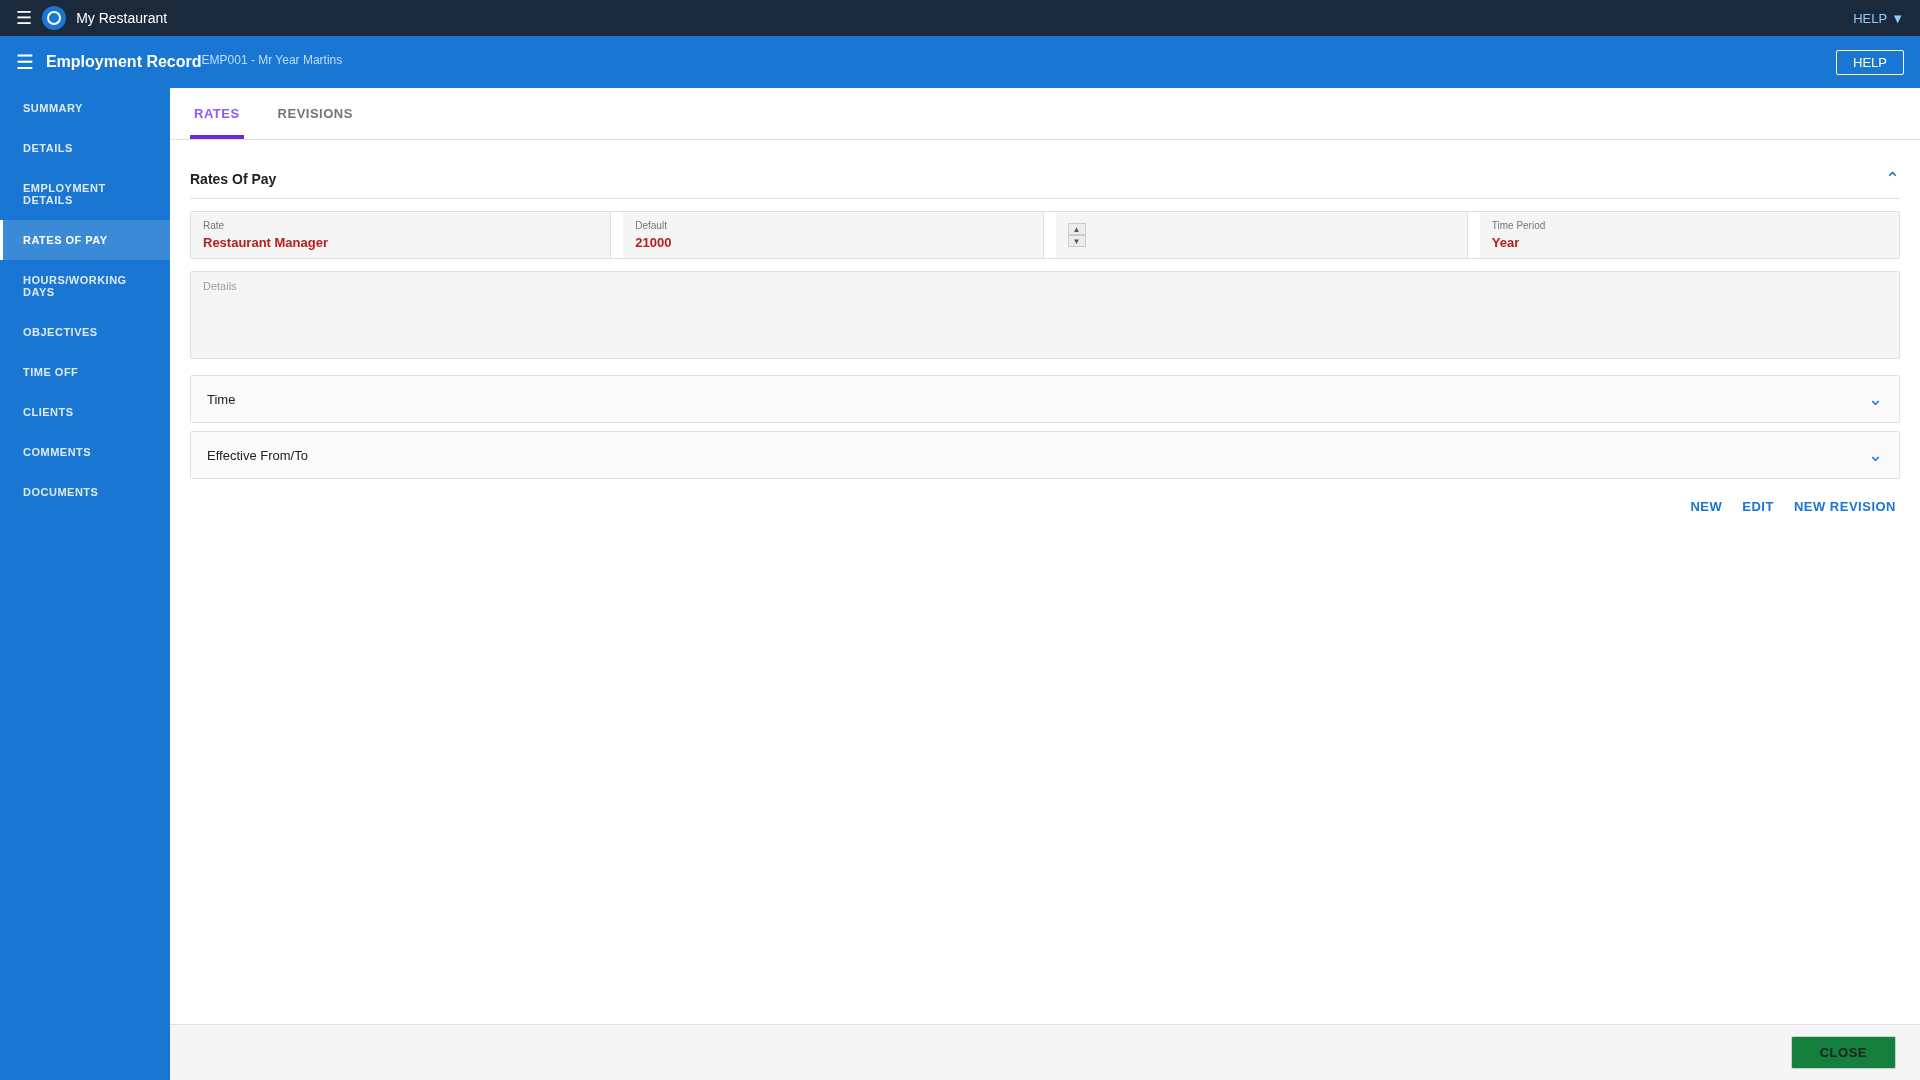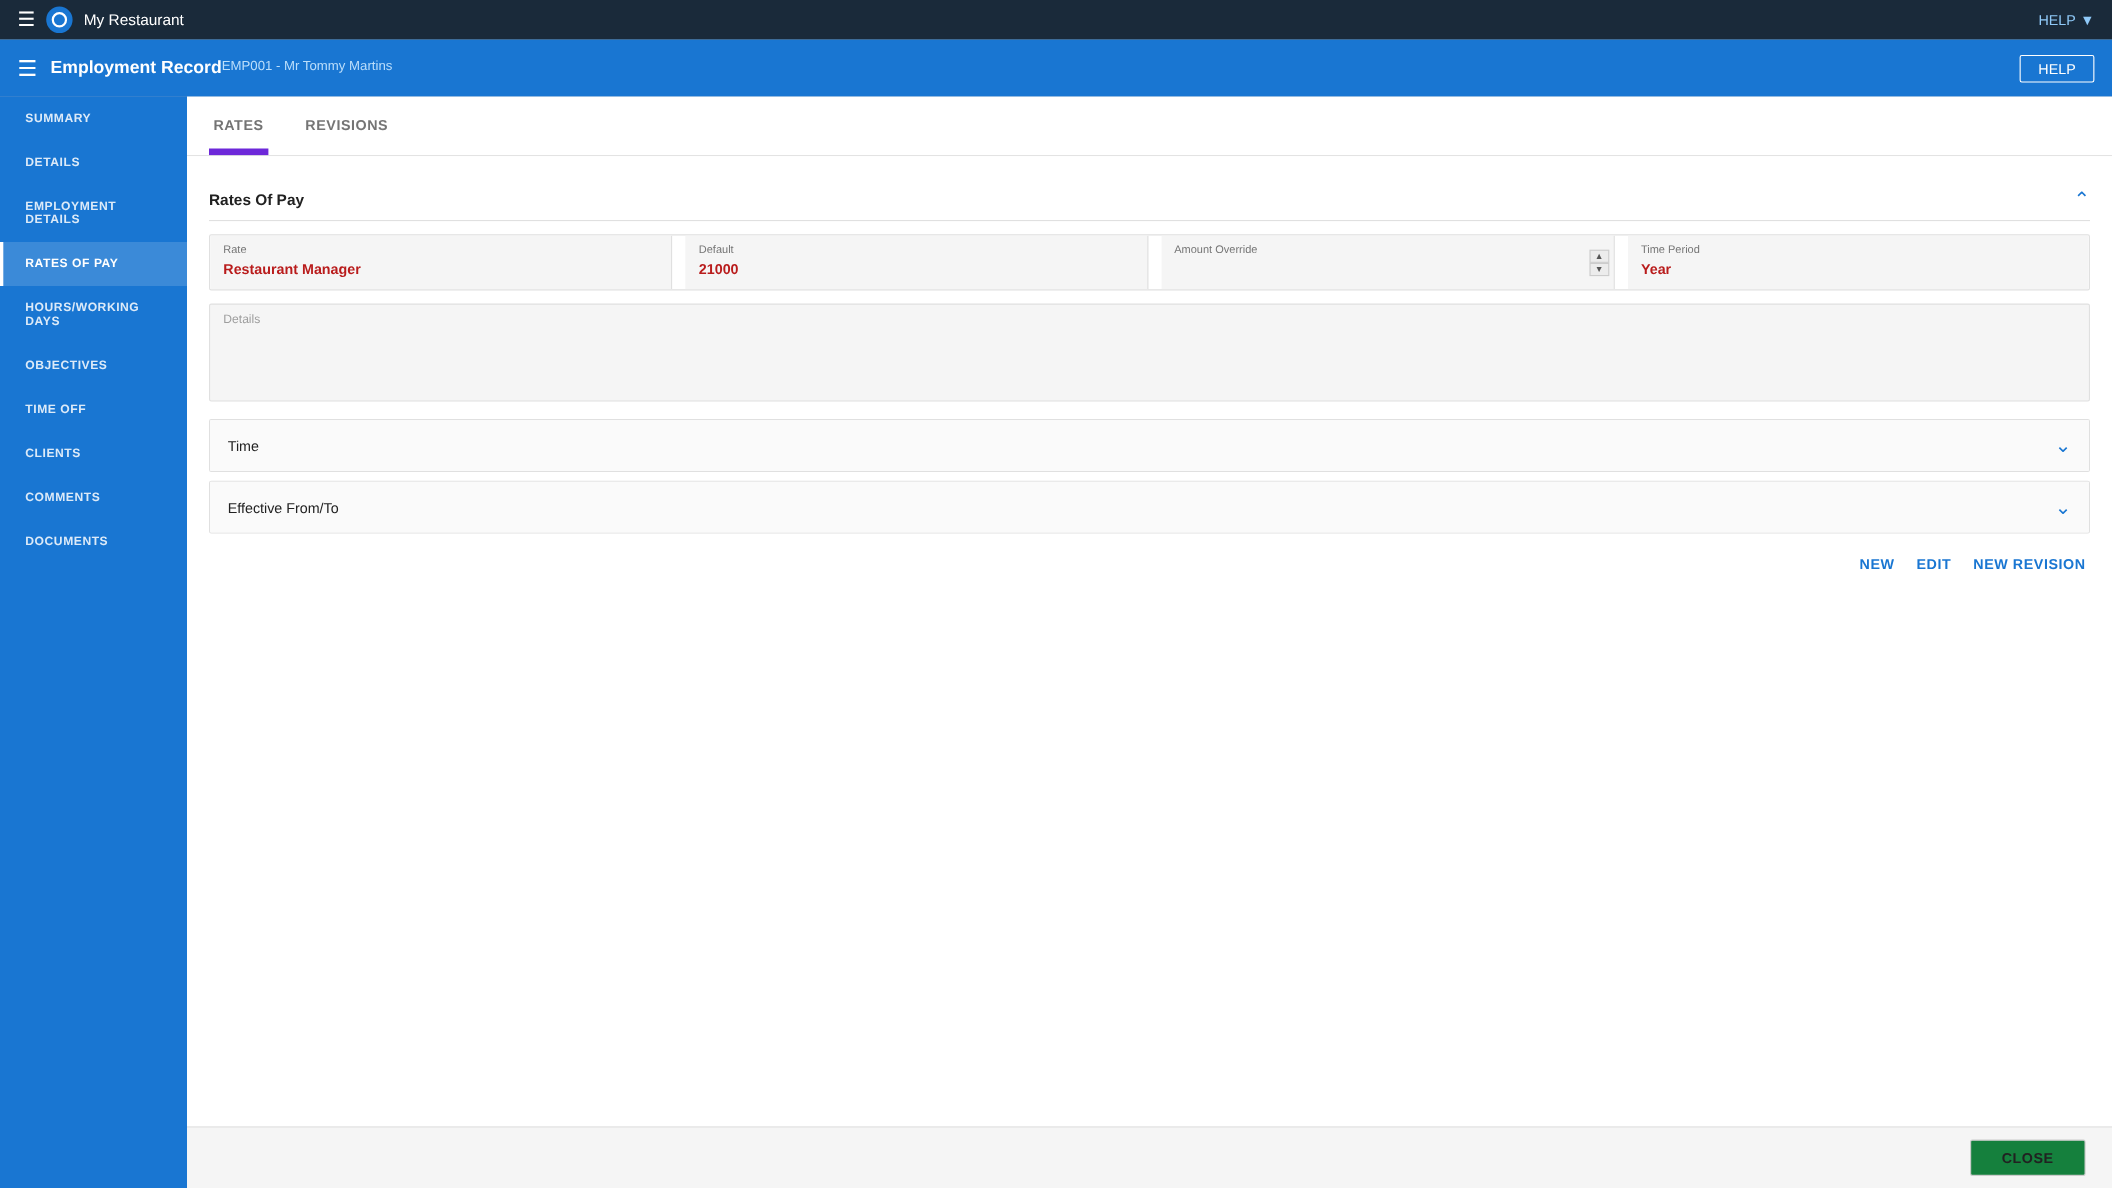--- a/index.html
+++ b/index.html
@@ -97,22 +97,22 @@
     .tab {
       padding: 18px 4px 14px;
       font-size: 13px;
       font-weight: 600;
       color: #757575;
       cursor: pointer;
       border-bottom: 3px solid transparent;
       letter-spacing: 0.5px;
     }
     .tab.active {
-      color: #737373;
-      border-bottom: 6px solid #6d28d9;
+      color: #8b5cf6;
+      border-bottom: 4px solid #6d28d9;
     }
 
     
     .modal-body {
       flex: 1;
       padding: 20px;
       overflow-y: auto;
       background: #fff;
     }
 
@@ -293,21 +293,21 @@
     <span>HELP</span>
     <span>▼</span>
   </div>
 </div>
 
 <div class="sec-header">
   <div class="sec-header-left">
     <span class="menu-icon">☰</span>
     <div class="header-info">
       <span class="header-title">Employment Record</span>
-      <span class="header-sub">EMP001 - Mr Tommy Martins</span>
+      <span class="header-sub">EMP001 - Mr Year Martins</span>
     </div>
   </div>
   <button class="sec-header-help">HELP</button>
 </div>
 
 <div class="main-layout">
 
   <div class="sidebar">
     <div class="sidebar-item">
       <span>SUMMARY</span>
@@ -368,24 +368,20 @@
               <div class="rate-field-label">Rate</div>
               <div class="rate-field-value">Restaurant Manager</div>
             </div>
 
             <div class="rate-field">
               <div class="rate-field-label">Default</div>
               <div class="rate-field-value">21000</div>
             </div>
 
             <div class="rate-field amount-override-field">
-              <div style="flex:1;">
-                <div class="rate-field-label">Amount Override</div>
-                <input class="amount-override-input" type="text" value="" style="">
-              </div>
               <div class="spinner-btns">
                 <div class="spinner-btn">▲</div>
                 <div class="spinner-btn">▼</div>
               </div>
             </div>
 
             <div class="rate-field">
               <div class="rate-field-label">Time Period</div>
               <div class="rate-field-value">Year</div>
             </div>

